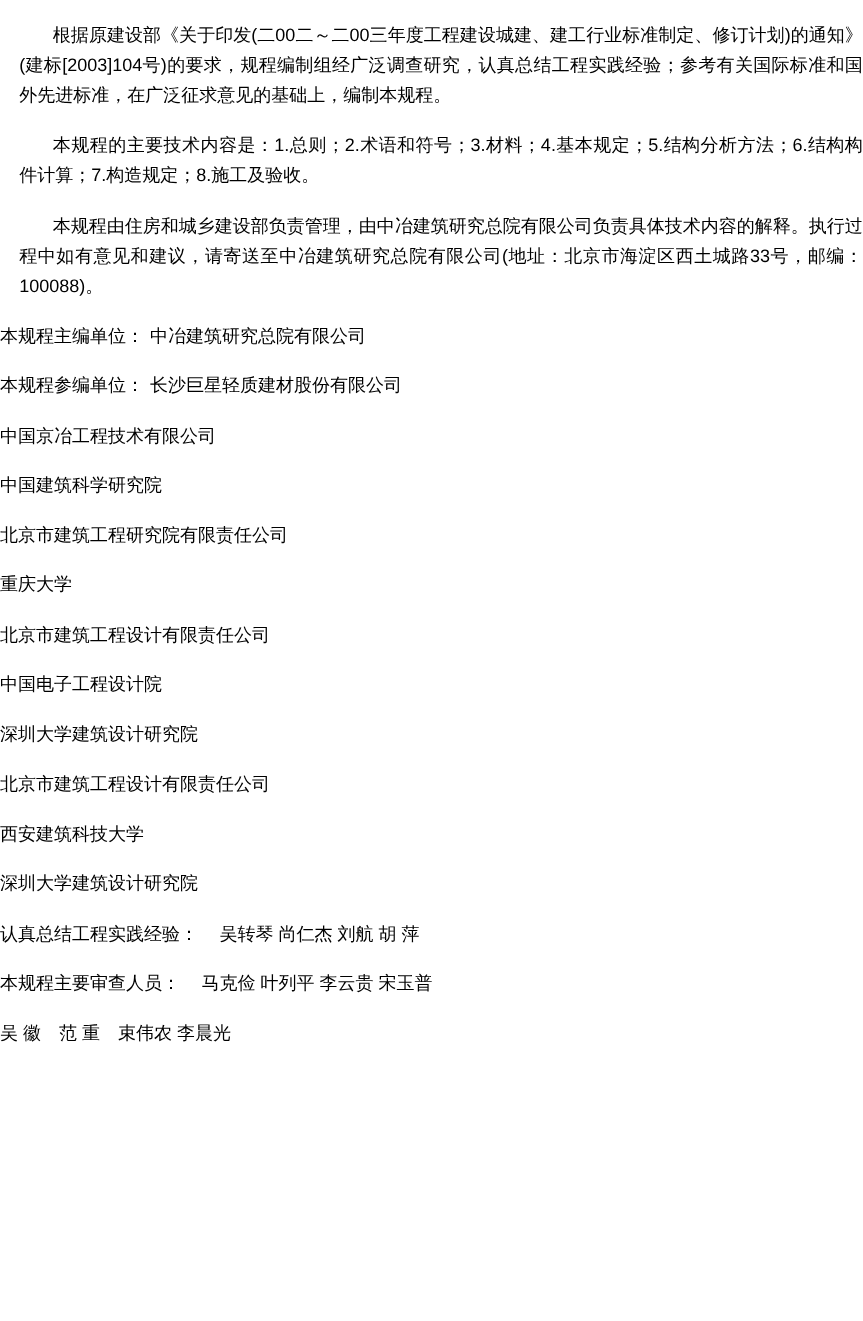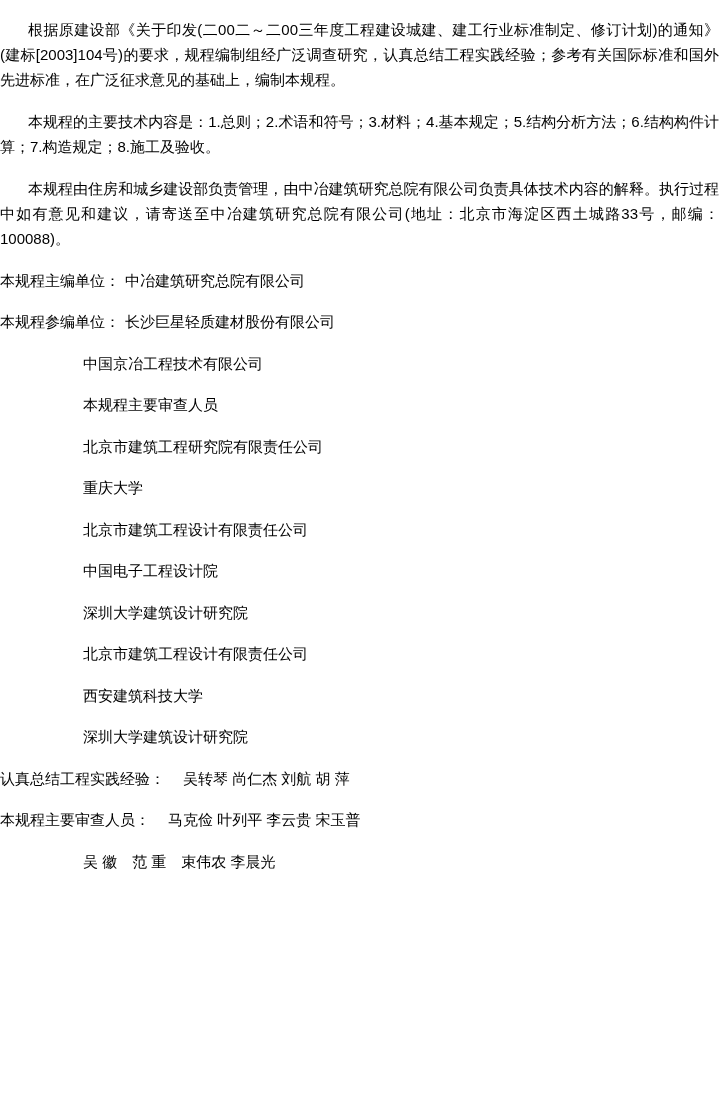--- a/index.html
+++ b/index.html
@@ -23,29 +23,29 @@
     font-weight: 700;
     text-align: center;
     line-height: 16px;
     margin: 29px 0 11px 0;
   }
   .para {
     line-height: 25px;
     margin: 17px 0 0 0;
     text-indent: 28px;
     text-align: justify;
+    padding-left: 16px;
   }
   .line {
     line-height: 25px;
     margin: 16.5px 0 0 0;
   }
   .cont {
     line-height: 25px;
     margin: 16.5px 0 0 0;
-    padding-left: 83px;
   }
   .gap-sm { margin-left: 5px; }
   .gap-lg { margin-left: 18px; }
 </style>
 </head>
 <body>
 
 <div class="doc">
 
 
@@ -54,21 +54,21 @@
       <div class="para">本规程的主要技术内容是：1.总则；2.术语和符号；3.材料；4.基本规定；5.结构分析方法；6.结构构件计算；7.构造规定；8.施工及验收。</div>
       <div class="para">本规程由住房和城乡建设部负责管理，由中冶建筑研究总院有限公司负责具体技术内容的解释。执行过程中如有意见和建议，请寄送至中冶建筑研究总院有限公司(地址：北京市海淀区西土城路33号，邮编：100088)。</div>
     </div>
 
   <div class="line"><span>本规程主编单位：</span><span class="gap-sm">中冶建筑研究总院有限公司</span></div>
 
   <div class="line"><span>本规程参编单位：</span><span class="gap-sm">长沙巨星轻质建材股份有限公司</span></div>
 
   <div>
       <div class="cont">中国京冶工程技术有限公司</div>
-      <div class="cont">本规程主要审查人员</div>
+      <div class="cont">中国建筑科学研究院</div>
       <div class="cont">北京市建筑工程研究院有限责任公司</div>
       <div class="cont">重庆大学</div>
       <div class="cont">北京市建筑工程设计有限责任公司</div>
       <div class="cont">中国电子工程设计院</div>
       <div class="cont">深圳大学建筑设计研究院</div>
       <div class="cont">北京市建筑工程设计有限责任公司</div>
       <div class="cont">西安建筑科技大学</div>
       <div class="cont">深圳大学建筑设计研究院</div>
     </div>
 

